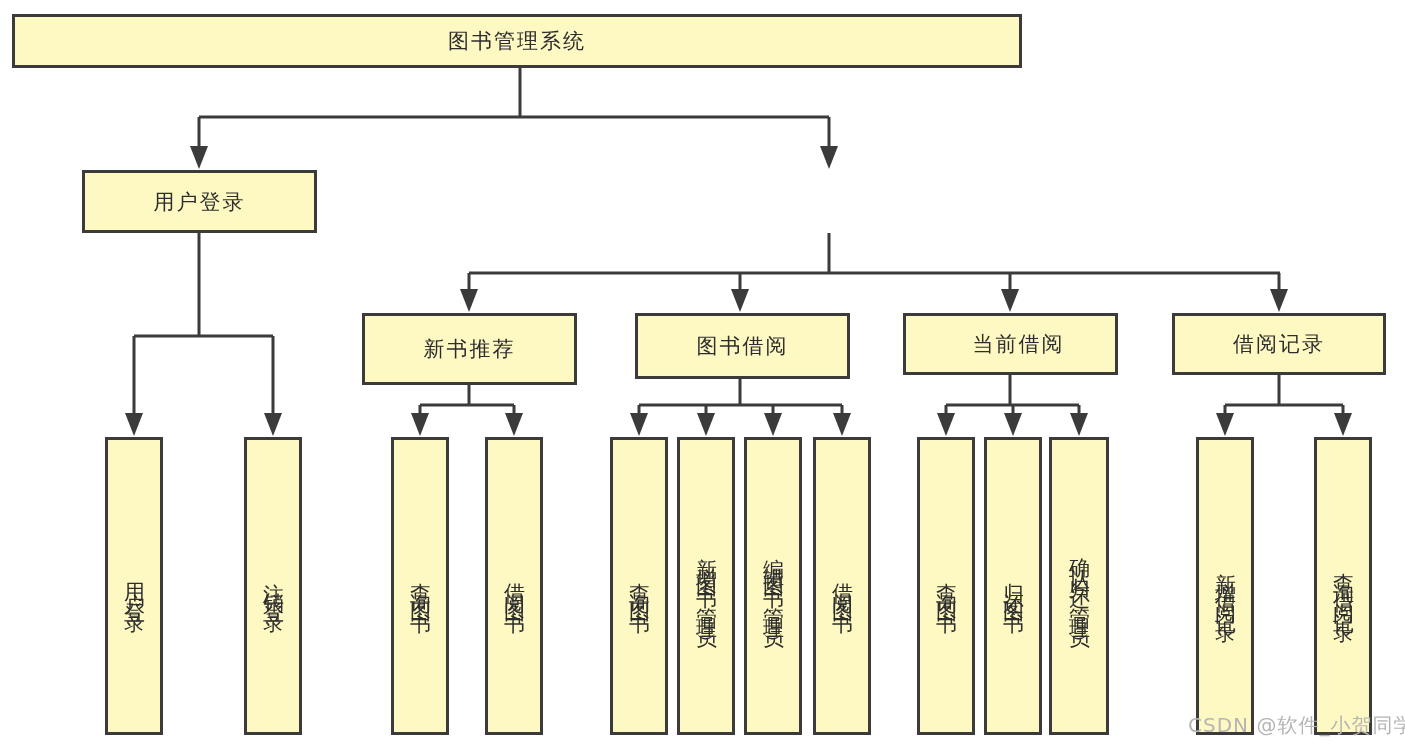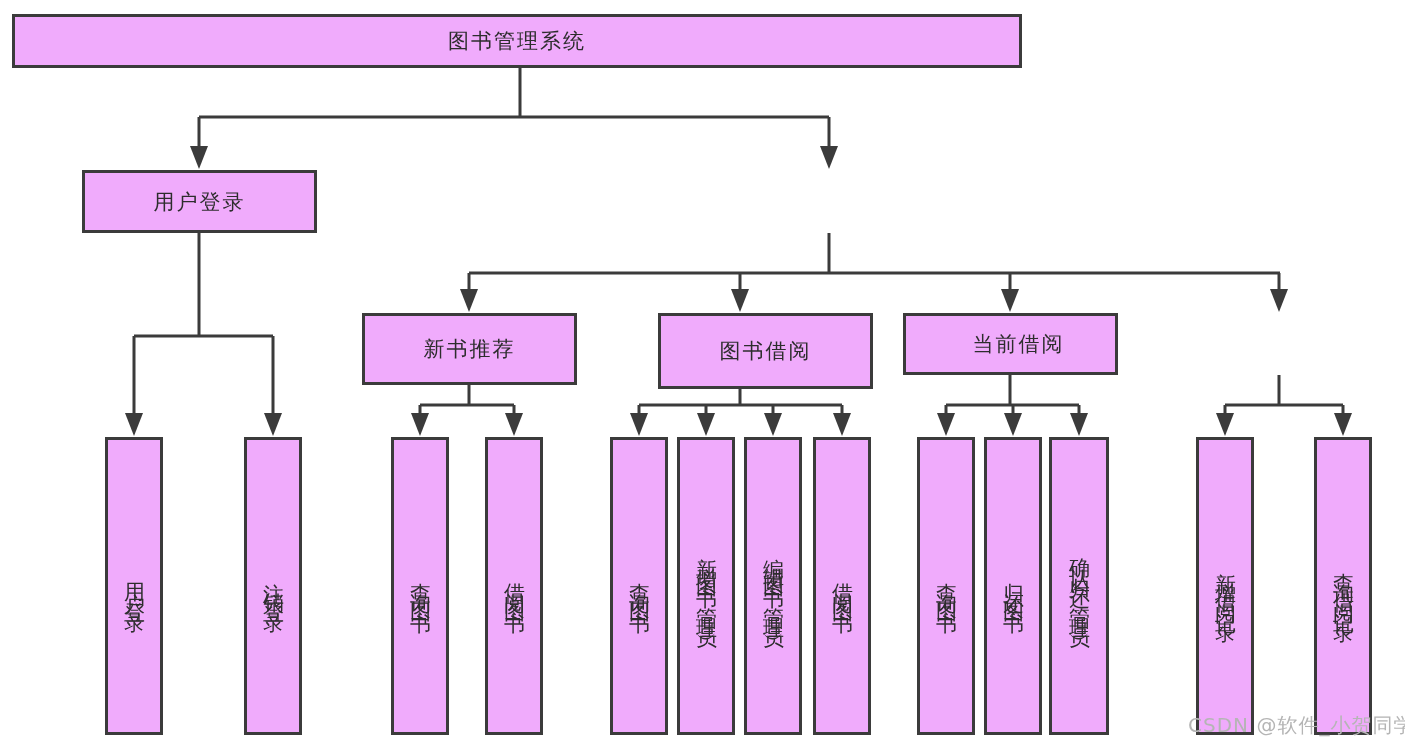--- a/index.html
+++ b/index.html
@@ -17,21 +17,21 @@
   }
   #connectors {
     position: absolute;
     left: 0;
     top: 0;
     z-index: 1;
   }
   .node {
     position: absolute;
     box-sizing: border-box;
-    background: #f0abfc;
+    background: #fef9c3;
     border: 3px solid #3b3b3b;
     display: flex;
     align-items: center;
     justify-content: center;
     color: #2d2d2d;
     z-index: 2;
   }
   .hnode {
     font-size: 21px;
     letter-spacing: 2px;
@@ -91,22 +91,23 @@
       <polygon points="1216,413 1234,413 1225,436"></polygon>
       <polygon points="1334,413 1352,413 1343,436"></polygon>
     </g>
   </svg>
 
   <div class="node hnode" style="left:12px; top:14px; width:1010px; height:54px;">图书管理系统</div>
 
   <div class="node hnode" style="left:82px; top:170px; width:235px; height:63px;">用户登录</div>
 
   <div class="node hnode" style="left:362px; top:313px; width:215px; height:72px;">新书推荐</div>
-  <div class="node hnode" style="left:635px; top:313px; width:215px; height:76px;margin-left:23px;">图书借阅</div>
+  <div class="node hnode" style="left:635px; top:313px; width:215px; height:66px;">图书借阅</div>
   <div class="node hnode" style="left:903px; top:313px; width:215px; height:62px;padding-left:16px;">当前借阅</div>
+  <div class="node hnode" style="left:1172px; top:313px; width:214px; height:62px;">借阅记录</div>
 
   <div class="node vnode" style="left:105px; top:437px; width:58px; height:298px;">
     <span>用户登录</span>
   </div>
   <div class="node vnode" style="left:244px; top:437px; width:58px; height:298px;">
     <span>注销登录</span>
   </div>
 
   <div class="node vnode" style="left:391px; top:437px; width:58px; height:298px;">
     <span>查询图书</span>

